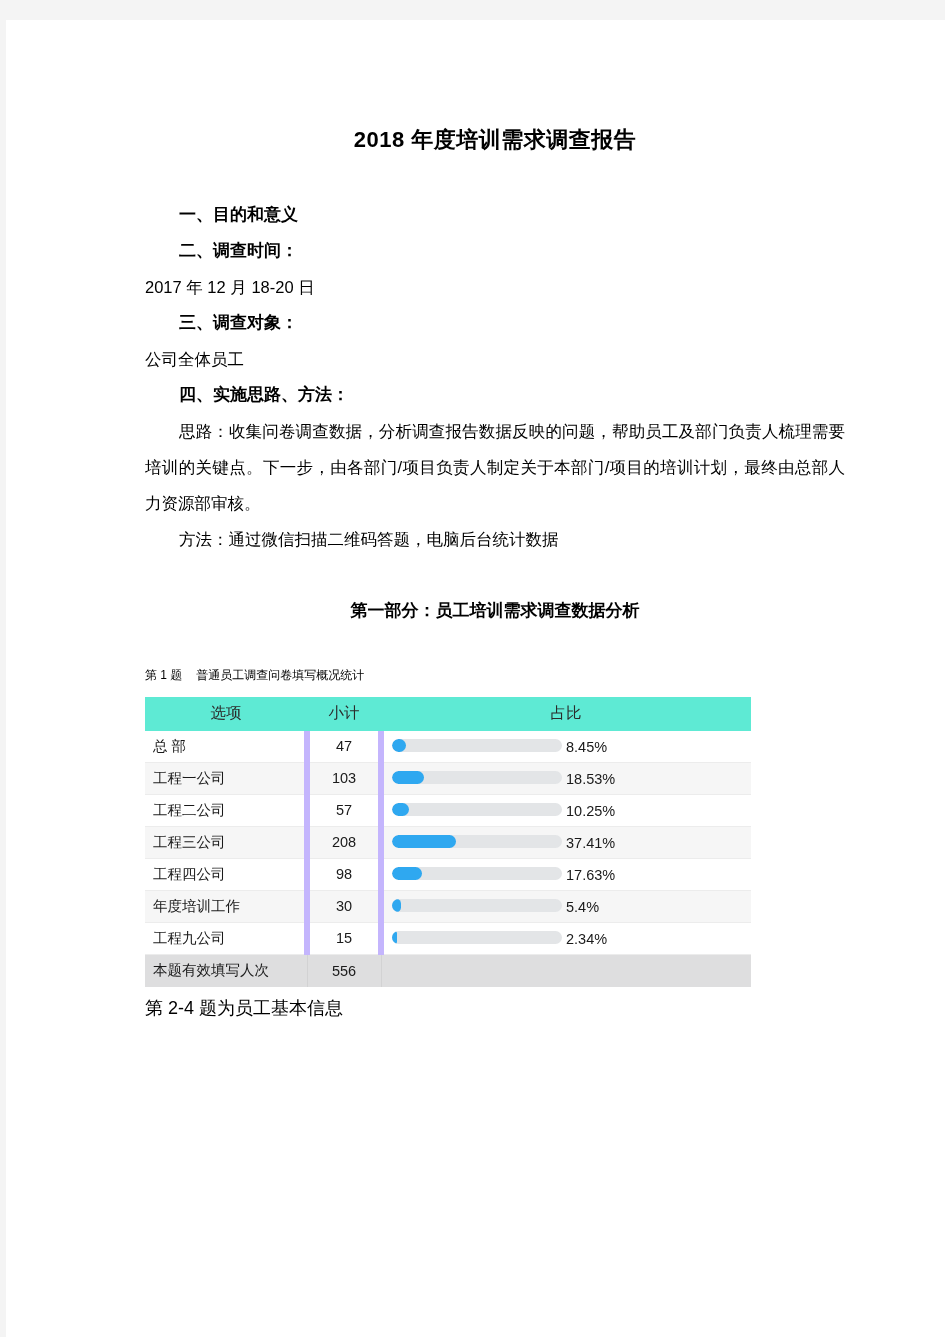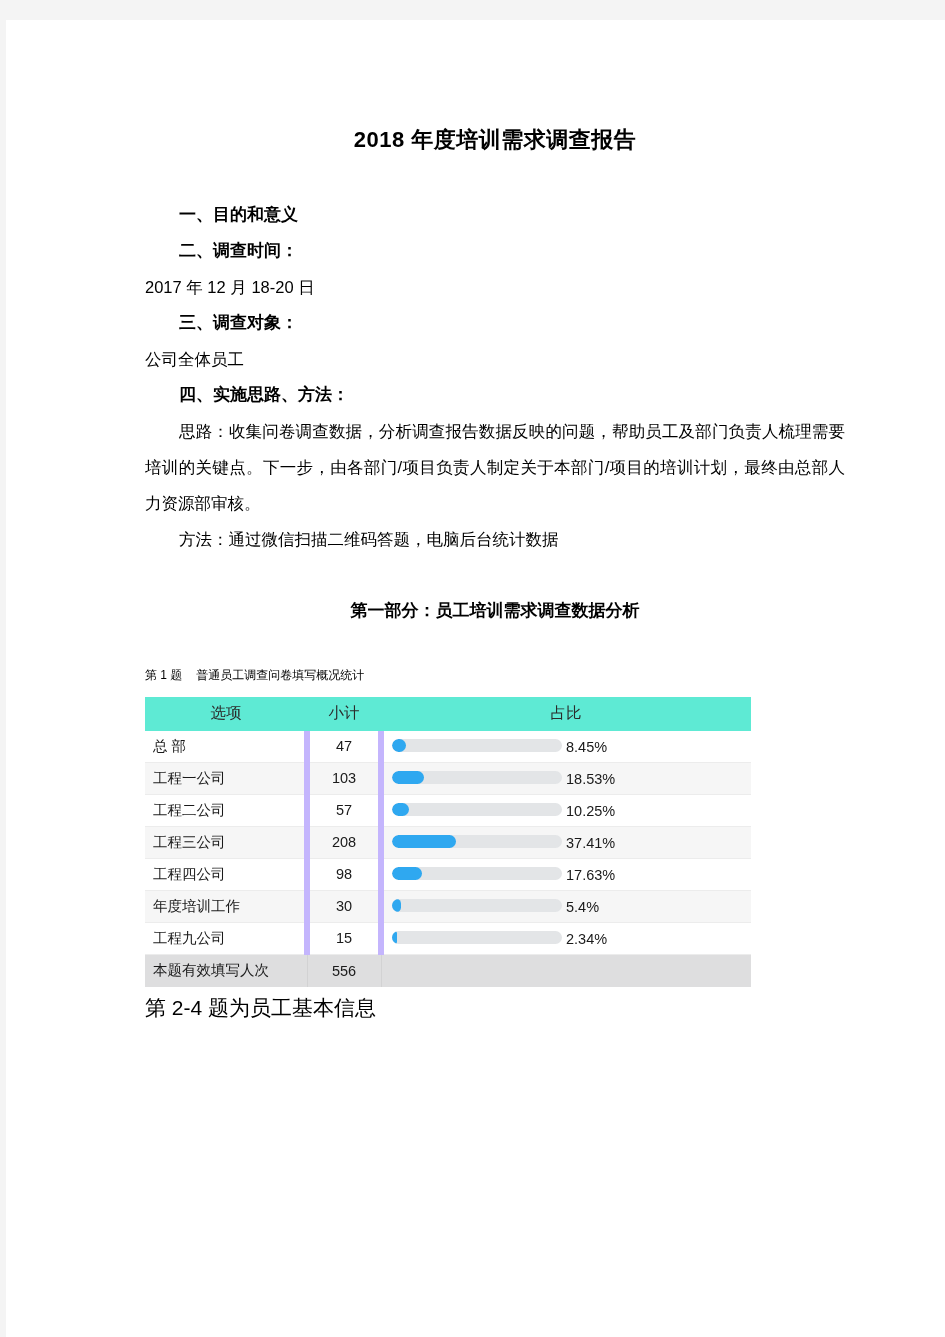--- a/index.html
+++ b/index.html
@@ -73,21 +73,21 @@
   .q-title {
     font-size: 12px;
     line-height: 36px;
     margin: 28px 0 4px 0;
   }
   .q-title .gap {
     display: inline-block;
     width: 14px;
   }
   .after-table {
-    font-size: 21px;
+    font-size: 18px;
     line-height: 34px;
     margin: 4px 0 0 0;
   }
 
   
   .stat-table {
     width: 606px;
     border-collapse: collapse;
     table-layout: fixed;
     font-size: 14px;

